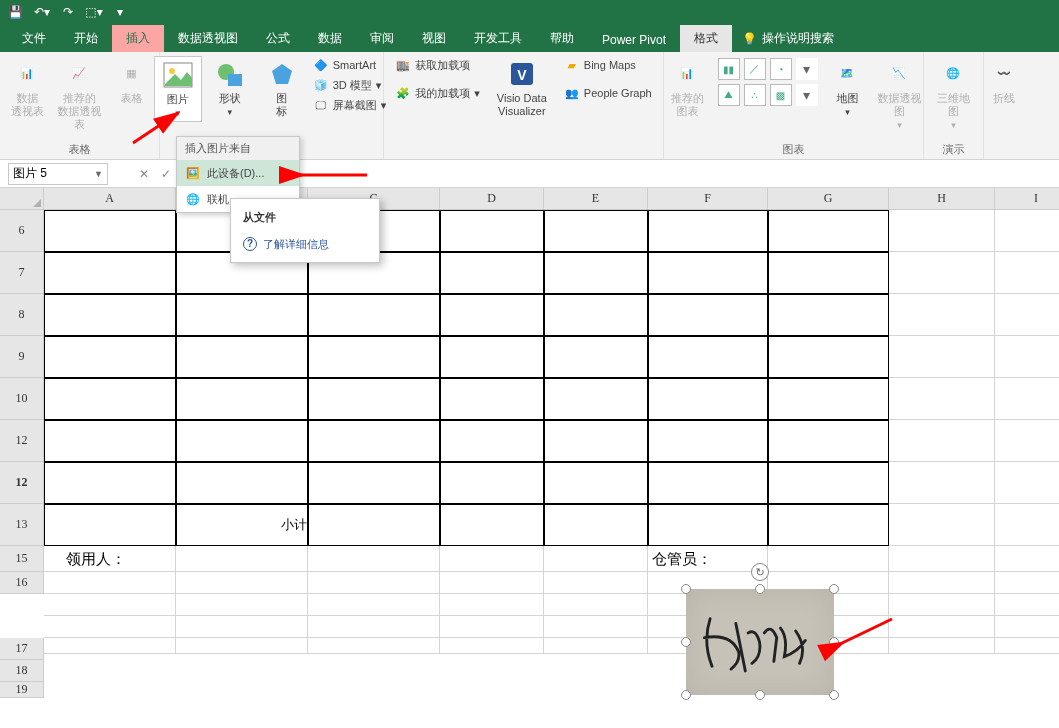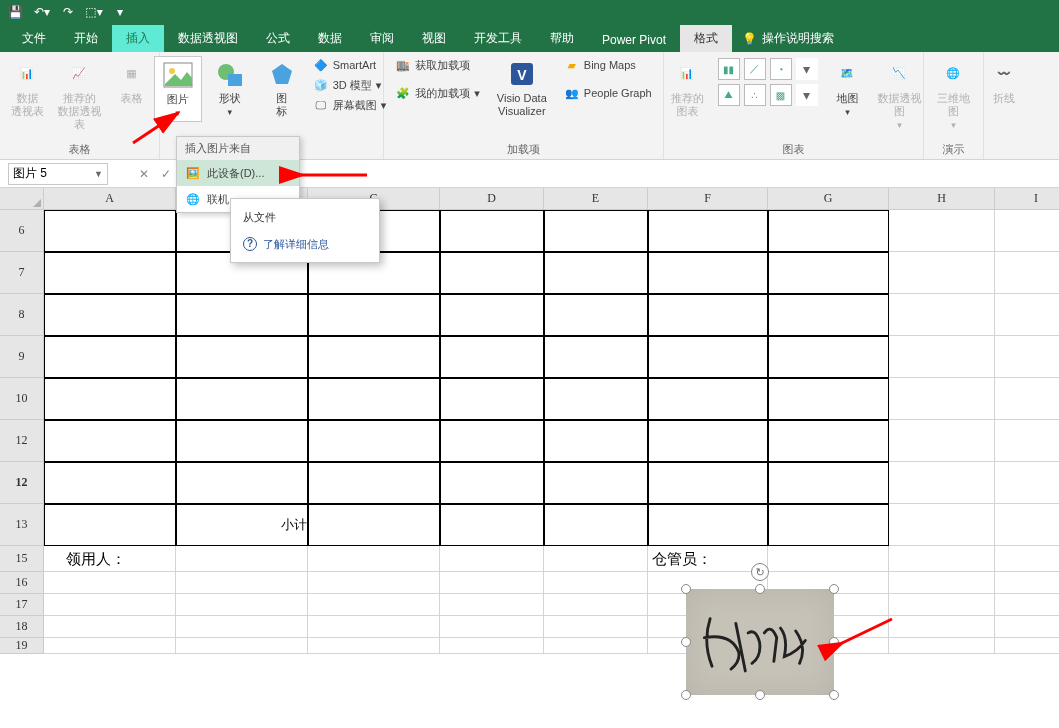--- a/index.html
+++ b/index.html
@@ -9,21 +9,21 @@
   .titlebar { height: 24px; background: #217346; display: flex; align-items: center; color: #fff; font-size: 11px; }
   .qat { display: flex; align-items: center; padding: 0 6px; gap: 6px; }
   .qat-btn { width: 20px; height: 20px; display:flex;align-items:center;justify-content:center; color:#fff; font-size:12px; }
   .title-center { flex:1; display:flex; justify-content:center; gap:40px; align-items:center; }
   .contextual-tab { background:#404040; padding: 2px 10px; font-size:11px; }
   .doc-title { font-size:12px; }
 
   
   .menutabs { height: 28px; background:#217346; display:flex; align-items:flex-end; padding-left:8px; font-size:12px; color:#fff; }
   .menutab { padding: 5px 14px; cursor:pointer; }
-  .menutab.active { background:#5eead4; color:#217346;text-align:center; }
+  .menutab.active { background:#fca5a5; color:#217346;text-align:center; }
   .menutab.context { background:#e6e6e6; color:#333; }
   .tell-me { display:flex; align-items:center; gap:6px; padding:5px 10px; color:#fff; font-size:12px;}
   .bulb-icon { width:14px;height:14px; display:inline-block;}
 
   
   .ribbon { height: 108px; background:#f3f3f3; border-bottom:1px solid #d4d4d4; display:flex; font-size:11px; color:#444; position:relative; }
   .group { border-right:1px solid #e1e1e1; padding: 4px 6px 2px; display:flex; flex-direction:column; justify-content:space-between; align-items:center; }
   .group-body { display:flex; gap:4px; align-items:flex-start; flex:1;}
   .group-label { text-align:center; font-size:11px; color:#666; padding-top:2px; width:100%; }
   .big-btn { width:48px; display:flex; flex-direction:column; align-items:center; gap:2px; padding:2px; cursor:pointer; text-align:center; line-height:1.2;}
@@ -39,21 +39,21 @@
 
   
   .drop1 { position:absolute; left:176px; top:0; width:124px; background:#fff; border:1px solid #c8c8c8; box-shadow:2px 2px 6px rgba(0,0,0,.2); z-index:30;}
   .drop1-title { background:#f0f0f0; padding:4px 8px; font-size:11px; color:#555;}
   .drop1-item { display:flex; align-items:center; gap:6px; padding:5px 8px; font-size:11px;}
   .drop1-item.hover { background:#cde6d7;}
   .drop1-ico { width:16px;height:16px; display:flex;align-items:center;justify-content:center;}
 
   
   .tooltip { position:absolute; left:230px; top:198px; width:150px; background:#fff; border:1px solid #c8c8c8; box-shadow:3px 3px 8px rgba(0,0,0,.25); padding:10px 12px; font-size:11px; color:#444; z-index:40; line-height:1.5;}
-  .tooltip-title { font-weight:normal; margin-bottom:6px; color:#333;}
+  .tooltip-title { font-weight:bold; margin-bottom:6px; color:#333;}
   .tooltip-link { margin-top:10px; display:flex; align-items:center; gap:6px; color:#2b579a;}
   .tooltip-link .q { width:14px;height:14px;border:1.5px solid #2b579a;border-radius:50%; display:flex;align-items:center;justify-content:center; font-size:10px; font-weight:bold;}
 
   
   .fbar-row { height:28px; border-bottom:1px solid #d4d4d4; display:flex; align-items:center; background:#fff; }
   .namebox { width:100px; height:22px; margin:0 4px 0 8px; border:1px solid #c8c8c8; display:flex; align-items:center; justify-content:space-between; padding:0 4px; font-size:12px; background:#fff;}
   .namebox .dd { color:#666; font-size:9px;}
   .fx-btns { display:flex; gap:2px; margin-left:22px; color:#888;}
   .fx-btn { width:20px; height:20px; display:flex;align-items:center;justify-content:center; font-size:12px;}
   .formula-input { flex:1; height:22px; border:none; padding:0 6px; font-size:12px; outline:none; background:#fff; }
@@ -204,21 +204,20 @@
         <div class="mini-item">
             <span class="mini-ico" style="color:#f2a900">▰</span>
             <span>Bing Maps</span>
           </div>
         <div class="mini-item">
             <span class="mini-ico">👥</span>
             <span>People Graph</span>
           </div>
       </div>
     </div>
-    <div class="group-label">加载项</div>
   </div>
 
   <div class="group" style="width:260px">
     <div class="group-body">
       <div class="big-btn gray">
         <span class="ico">📊</span>
         <span style="white-space:pre-line">推荐的
 图表</span>
       </div>
       <div class="chart-grid">
@@ -318,21 +317,21 @@
       <div class="rowhead" style="height: 42px;">6</div>
       <div class="rowhead" style="height: 42px;">7</div>
       <div class="rowhead" style="height: 42px;">8</div>
       <div class="rowhead" style="height: 42px;">9</div>
       <div class="rowhead" style="height: 42px;">10</div>
       <div class="rowhead" style="height: 42px;">12</div>
       <div class="rowhead" style="height: 42px; font-weight: bold;">12</div>
       <div class="rowhead" style="height: 42px;">13</div>
       <div class="rowhead" style="height: 26px;">15</div>
       <div class="rowhead" style="height: 22px;">16</div>
-      <div class="rowhead" style="height: 22px;">17</div>
+      <div class="rowhead" style="height: 22px; margin-top: 44px;">17</div>
       <div class="rowhead" style="height: 22px;">18</div>
       <div class="rowhead" style="height: 16px;">19</div>
     </div>
   <div class="cells">
       <div class="cell bordered" style="left: 0px; top: 0px; width: 132px; height: 42px;"></div>
       <div class="cell bordered" style="left: 132px; top: 0px; width: 132px; height: 42px;"></div>
       <div class="cell bordered" style="left: 264px; top: 0px; width: 132px; height: 42px;"></div>
       <div class="cell bordered" style="left: 396px; top: 0px; width: 104px; height: 42px;"></div>
       <div class="cell bordered" style="left: 500px; top: 0px; width: 104px; height: 42px;"></div>
       <div class="cell bordered" style="left: 604px; top: 0px; width: 120px; height: 42px;"></div>

